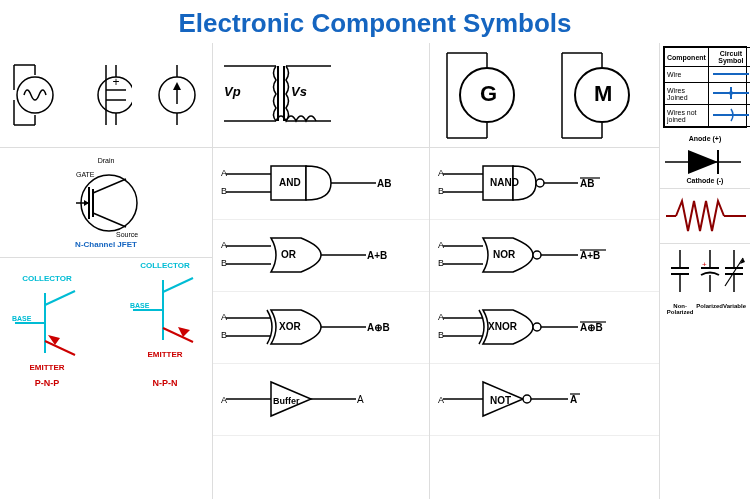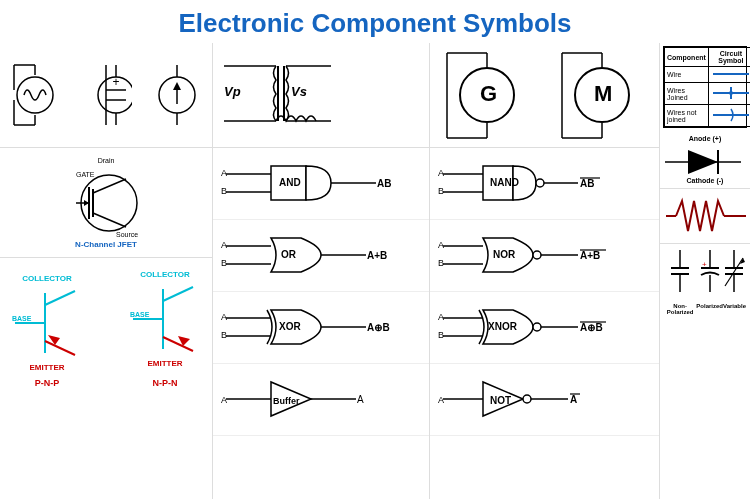--- a/index.html
+++ b/index.html
@@ -173,21 +173,21 @@
         <svg width="75" height="80">
           <line x1="35" y1="10" x2="35" y2="70" stroke="#00BCD4" stroke-width="2"></line>
           <line x1="5" y1="40" x2="35" y2="40" stroke="#00BCD4" stroke-width="2"></line>
           <line x1="35" y1="22" x2="65" y2="8" stroke="#00BCD4" stroke-width="2"></line>
           <line x1="35" y1="58" x2="65" y2="72" stroke="#c00" stroke-width="2"></line>
 
           <polygon points="55,67 50,57 62,60" fill="#c00"></polygon>
           <text x="2" y="38" font-size="7" fill="#00BCD4" font-weight="bold">BASE</text>
         </svg>
         <div style="font-size:8px; font-weight:bold; color:#c00;">EMITTER</div>
-        <div style="font-size:9px; font-weight:bold; color:#c00; margin-top:10px;">N-P-N</div>
+        <div style="font-size:9px; font-weight:bold; color:#c00; margin-top:19px;">N-P-N</div>
       </div>
 
     </div>
 
   </div>
 
   <div style="width:230px; display:flex; flex-direction:column; border-right:1px solid #ddd;">
 
     <div style="height:105px; display:flex; align-items:center; justify-content:center; border-bottom:1px solid #ddd;font-style:italic;">
       <div>

